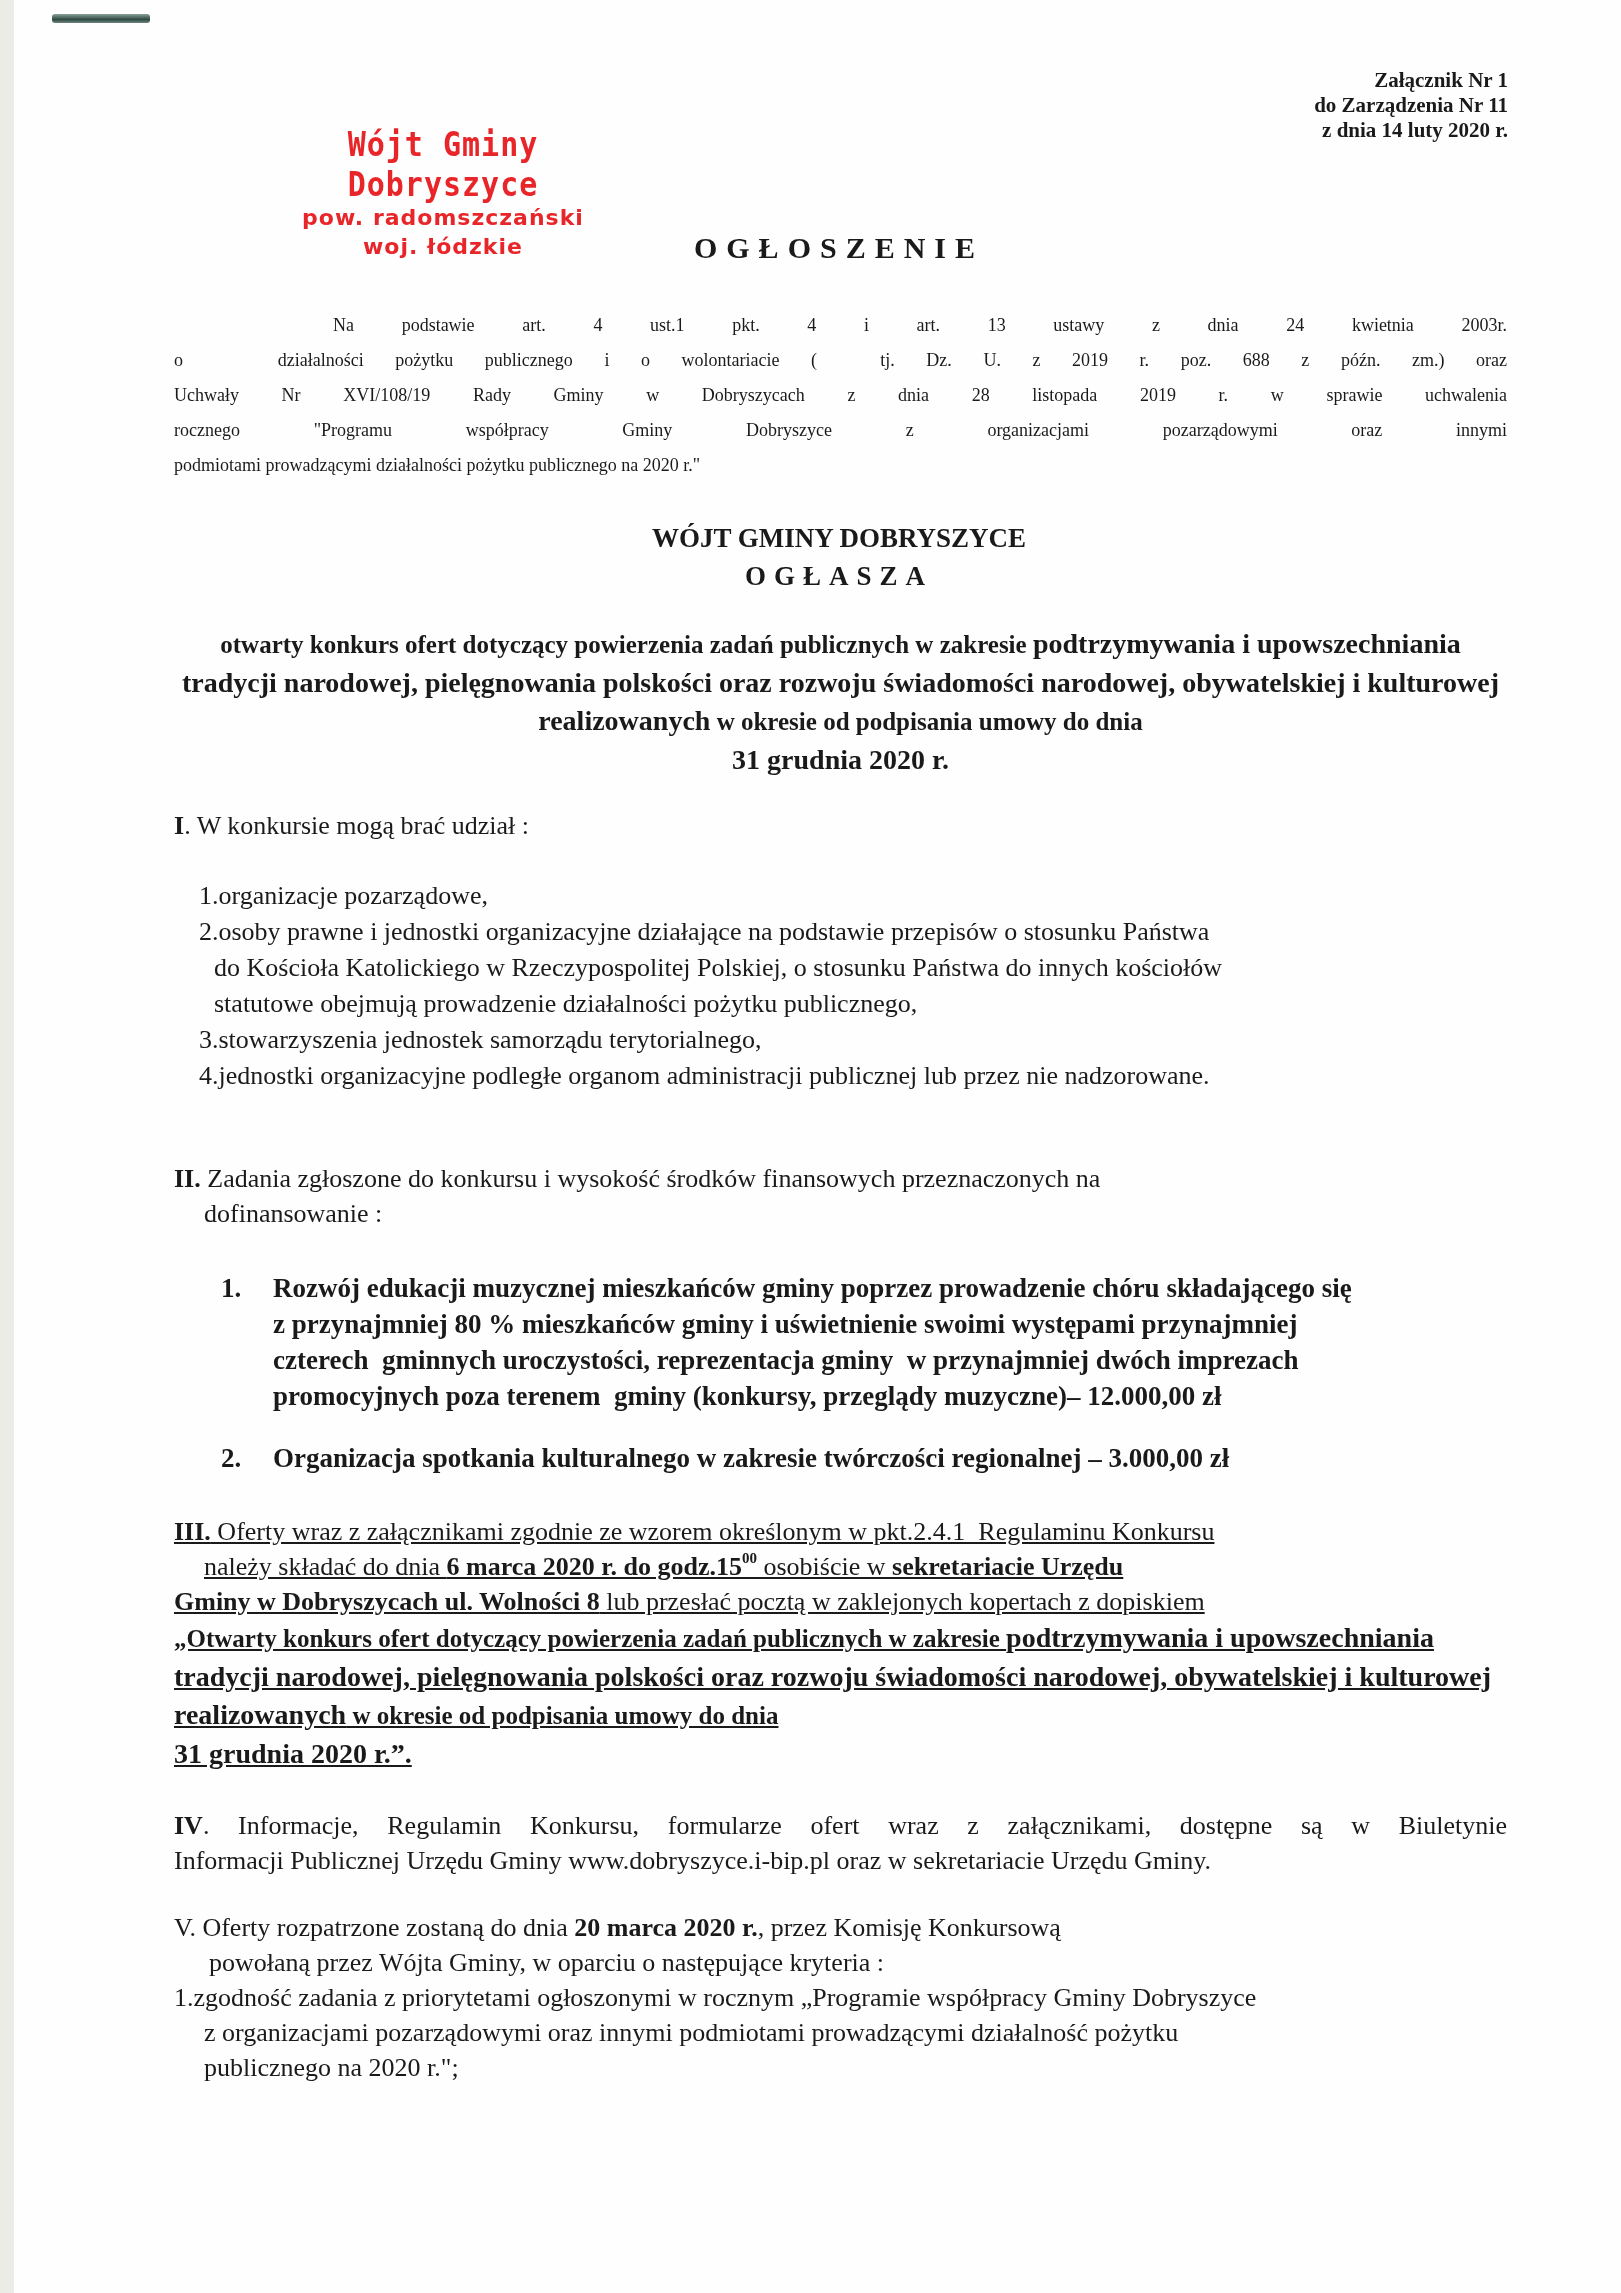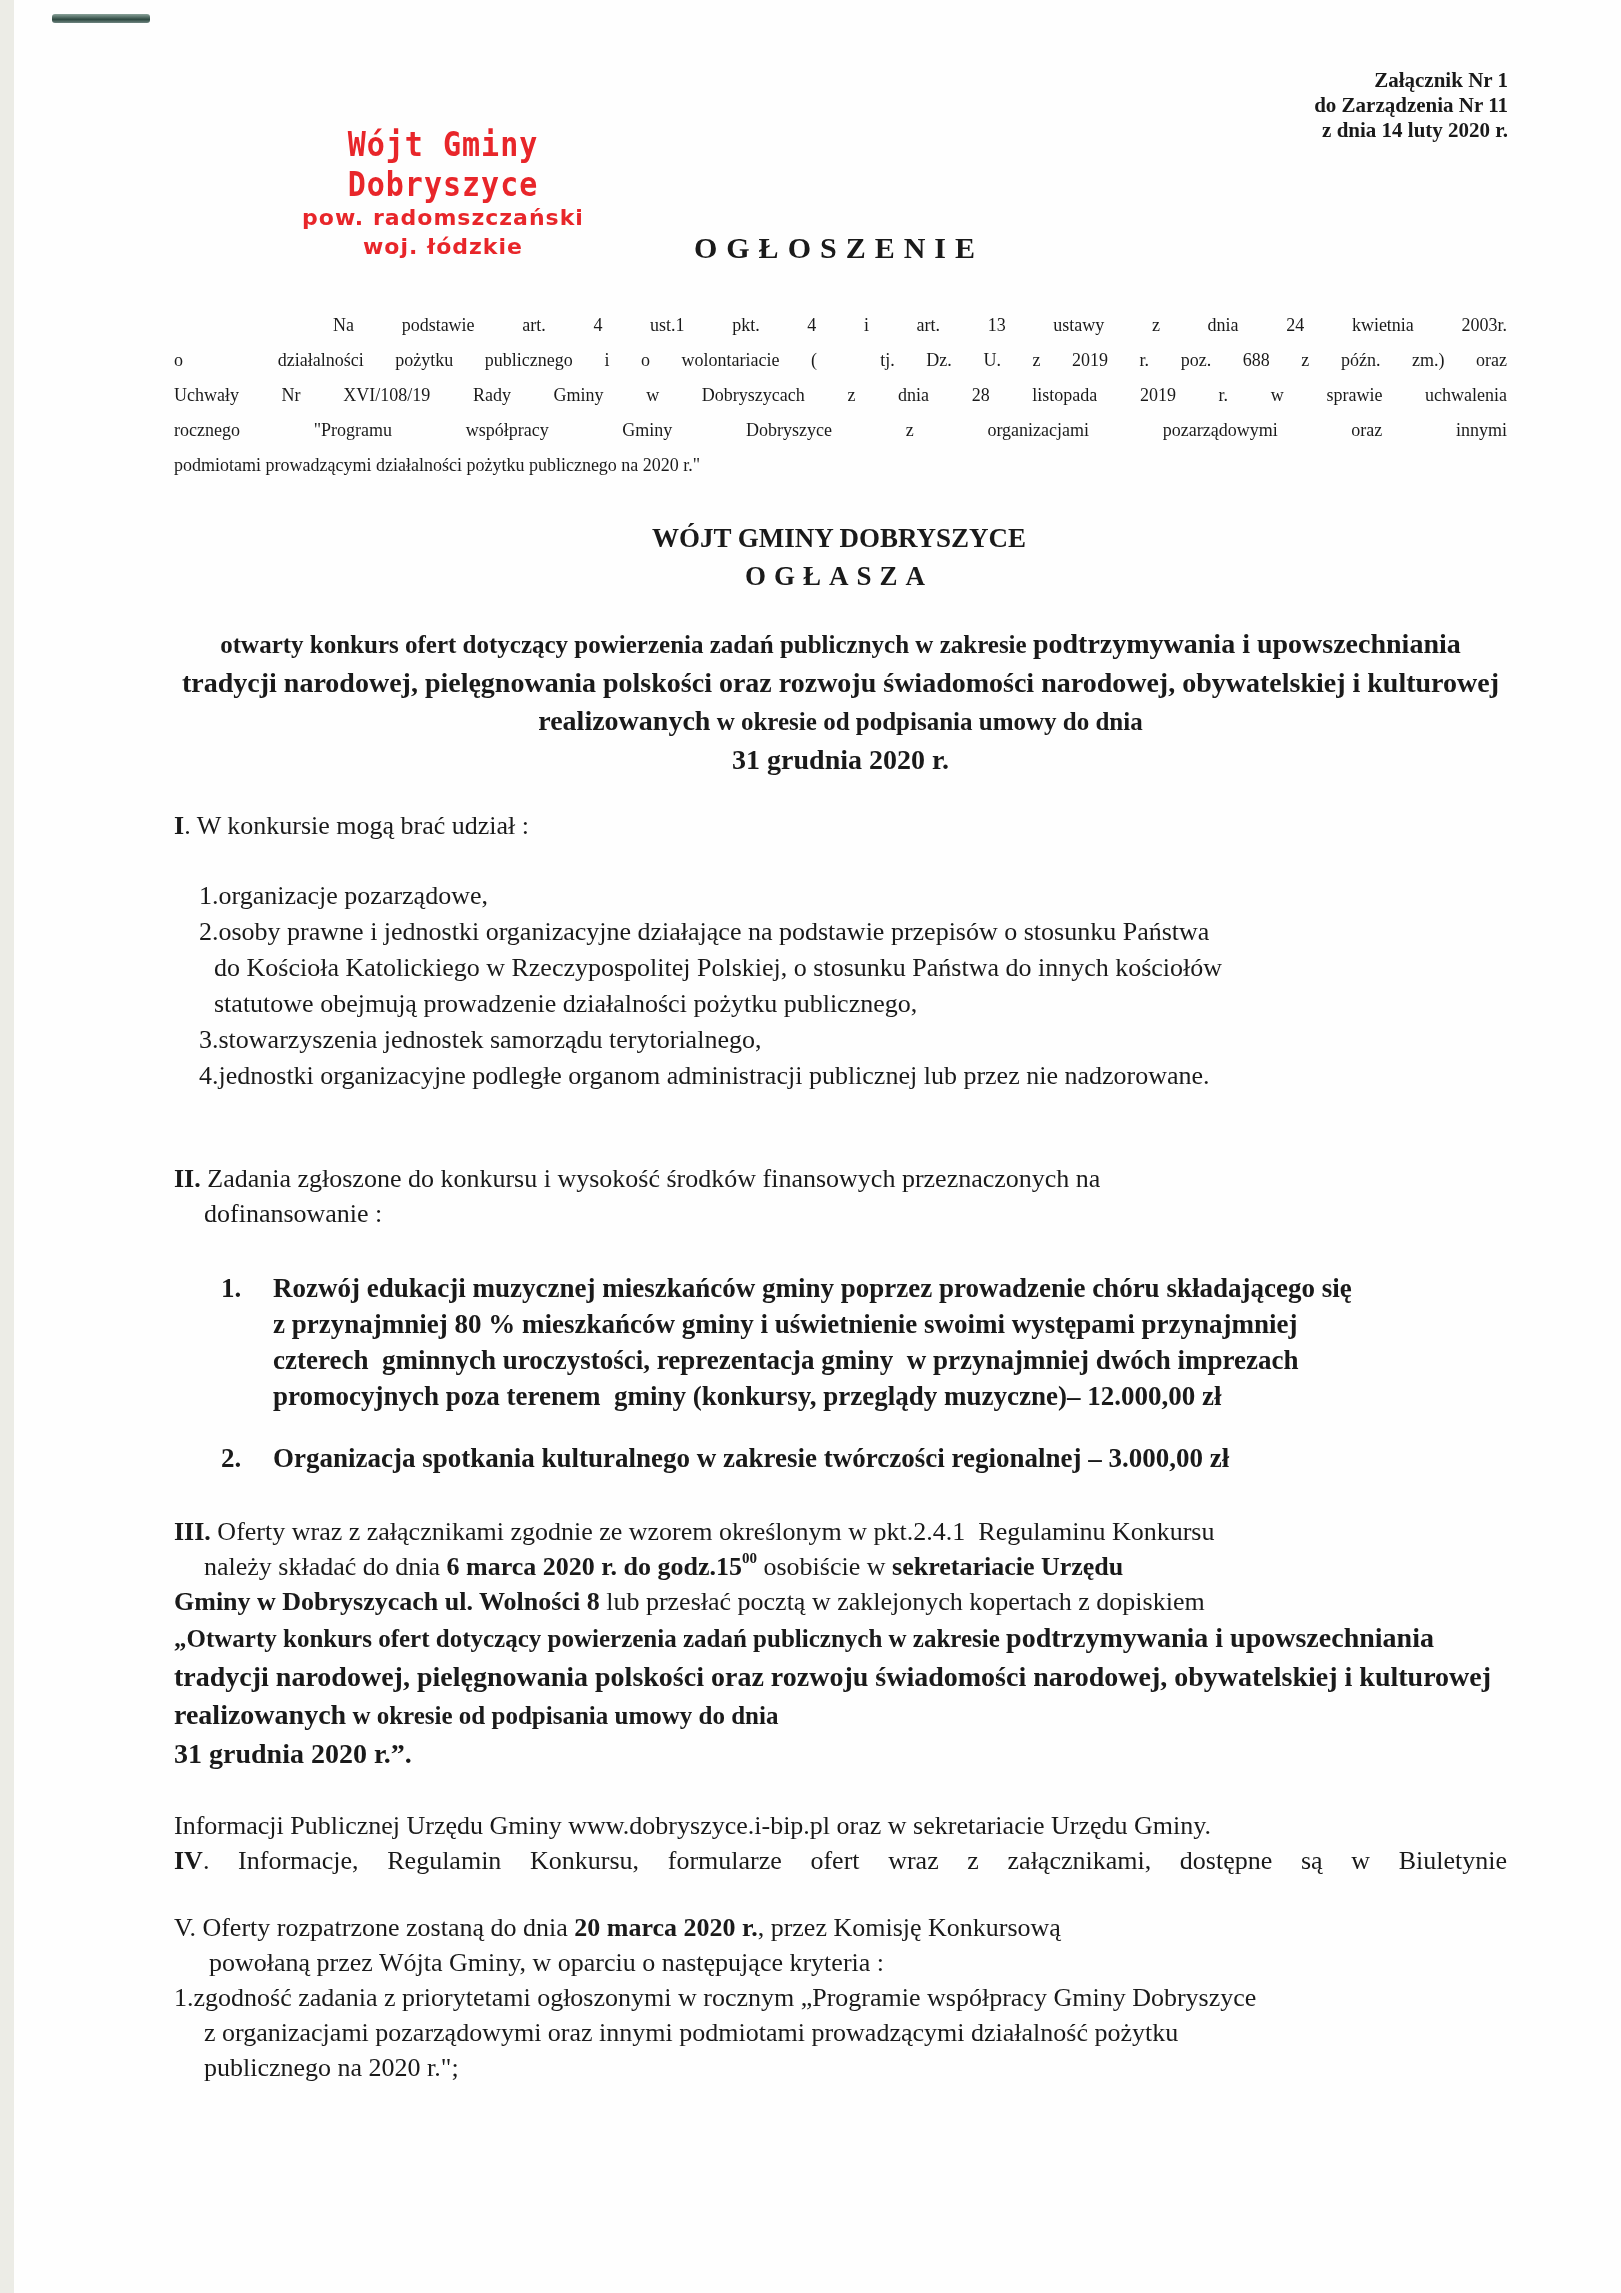--- a/index.html
+++ b/index.html
@@ -105,33 +105,33 @@
   </div>
 </div>
 
 <div class="abs tasks" style="top:1440px;">
   <div class="row">
       <span class="n">2.</span>
     <div>Organizacja spotkania kulturalnego w zakresie twórczości regionalnej – 3.000,00 zł</div>
   </div>
 </div>
 
-<div class="abs sec" style="top:1514px;">
+<div class="abs sec" style="top:1514px;text-decoration:underline;">
   <div><b>III.</b><span style="white-space:pre;"> Oferty wraz z załącznikami zgodnie ze wzorem określonym w pkt.2.4.1  Regulaminu Konkursu</span></div>
   <div class="indent"><span>należy składać do dnia </span><b>6 marca 2020 r. do godz.15</b><sup><b>00</b></sup><span> osobiście w </span><b>sekretariacie Urzędu</b></div>
   <div><b>Gminy w Dobryszycach ul. Wolności 8</b><span> lub przesłać pocztą w zaklejonych kopertach z dopiskiem</span></div>
   <div style="font-weight:bold; font-size:28px; line-height:38px; width:1333px;">
     <span style="font-size:25px;">„Otwarty konkurs ofert dotyczący powierzenia zadań publicznych w zakresie </span><span>podtrzymywania i upowszechniania tradycji narodowej, pielęgnowania polskości oraz rozwoju świadomości narodowej, obywatelskiej i kulturowej realizowanych</span><span style="font-size:25px;"> w okresie od podpisania umowy do dnia</span><br>
     <span>31 grudnia 2020 r.”.</span>
   </div>
 </div>
 
 <div class="abs sec" style="top:1808px; width:1333px;">
+  <div style="text-align: justify; text-align-last: justify;"><b>IV</b><span>. Informacje, Regulamin Konkursu, formularze ofert wraz z załącznikami, dostępne są  w Biuletynie</span></div>
   <div>Informacji Publicznej Urzędu Gminy www.dobryszyce.i-bip.pl oraz w sekretariacie Urzędu Gminy.</div>
-  <div style="text-align: justify; text-align-last: justify;"><b>IV</b><span>. Informacje, Regulamin Konkursu, formularze ofert wraz z załącznikami, dostępne są  w Biuletynie</span></div>
 </div>
 
 <div class="abs sec" style="top:1910px;">
   <div><span>V</span><span>. Oferty rozpatrzone zostaną do dnia </span><b>20 marca 2020 r.</b><span>, przez Komisję Konkursową</span></div>
   <div class="indent2">powołaną przez Wójta Gminy, w oparciu o następujące kryteria :</div>
   <div>1.zgodność zadania z priorytetami ogłoszonymi w rocznym „Programie współpracy Gminy Dobryszyce</div>
   <div class="indent">z organizacjami pozarządowymi oraz innymi podmiotami prowadzącymi działalność pożytku</div>
   <div class="indent">publicznego na 2020 r.";</div>
 </div>
 

